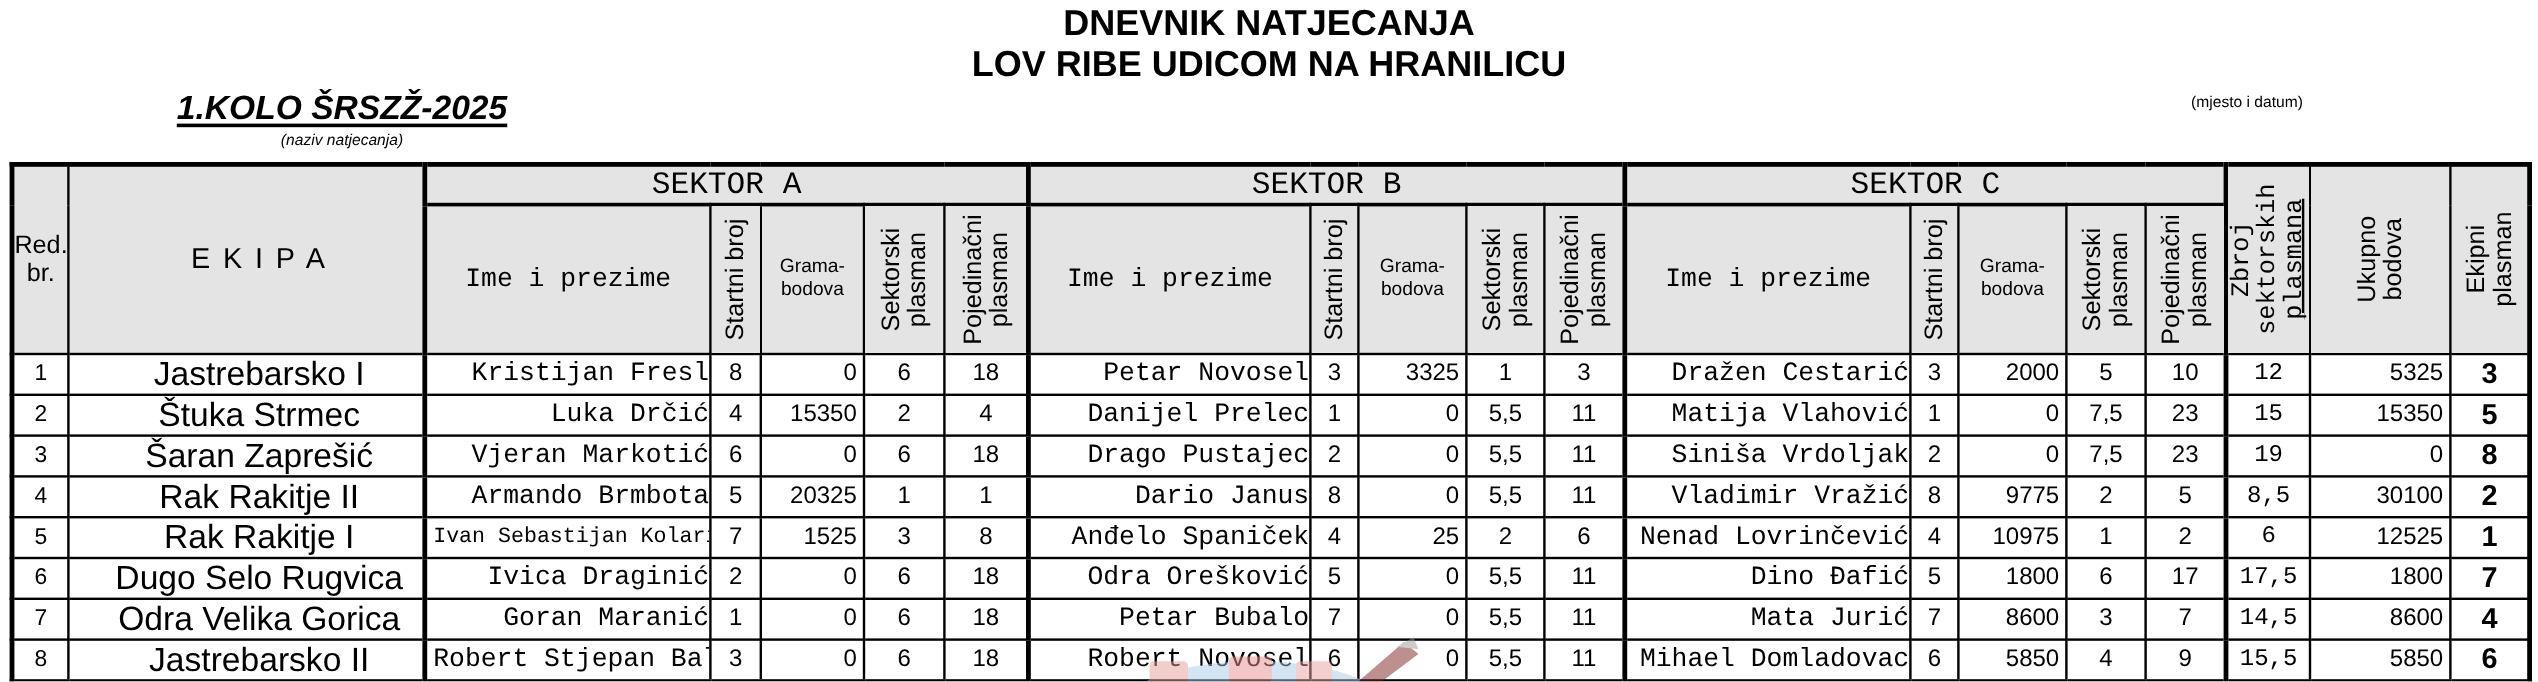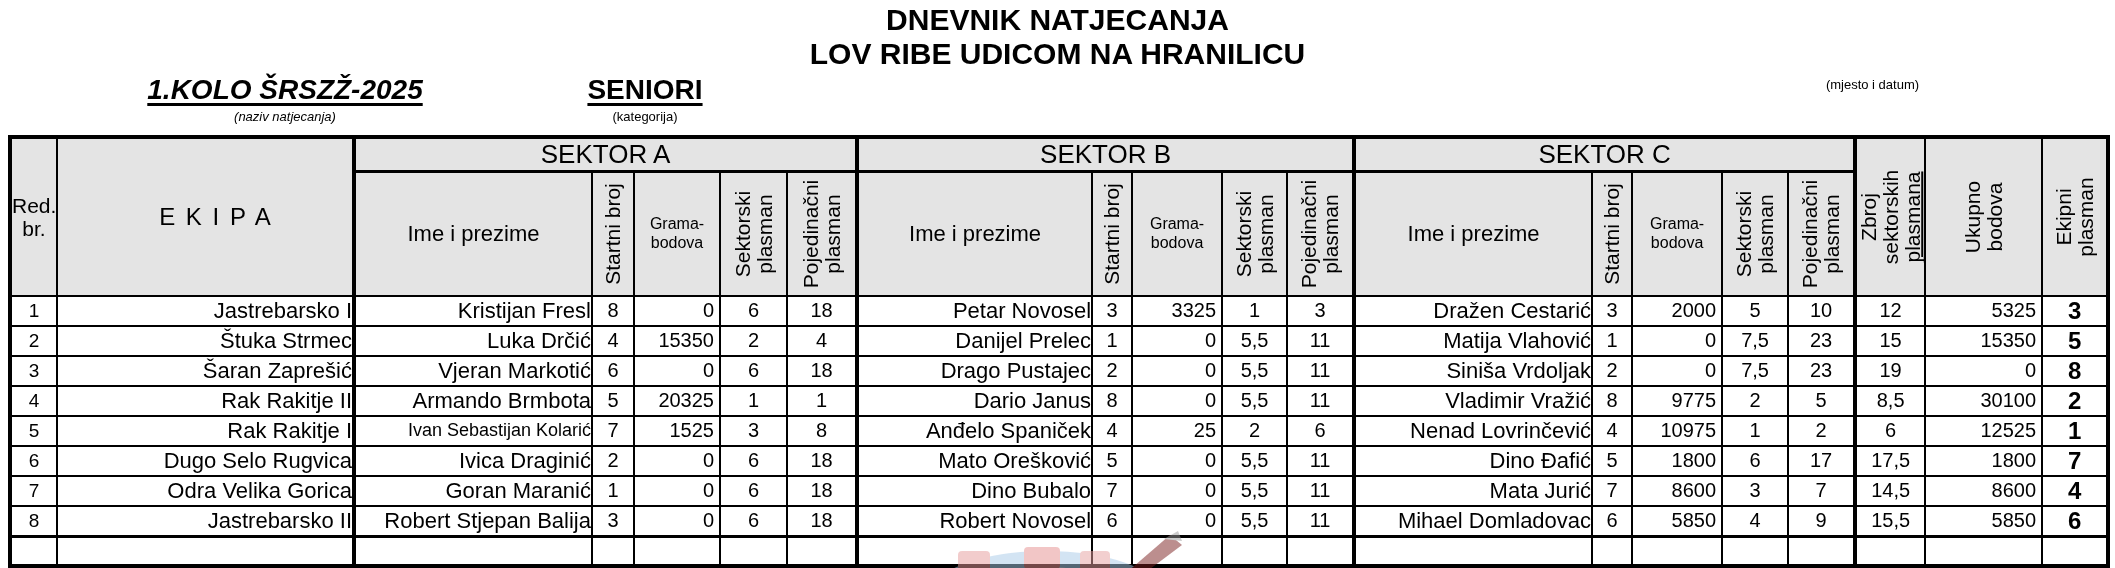--- a/index.html
+++ b/index.html
@@ -16,21 +16,21 @@
   .mb-competition {left:130px; width:310px;font-style:italic;}
   .mb-category {left:540px; width:210px;}
   .mb-place {left:1700px; width:345px;}
 
   
   table.score {position:absolute; left:8px; top:135px; width:2098px;
                border-collapse:collapse; table-layout:fixed;
                border:4px solid #000;}
   .score th, .score td {border:2px solid #000; padding:0; overflow:hidden; white-space:nowrap;}
   .score thead th {background:#e4e4e4; font-weight:normal; vertical-align:middle;}
-  .tl {border-left-width:4px !important;}
+  .tl {border-left-width:4px !important;font-family:Liberation Mono, monospace;}
   tr.sektor-row {height:33px;}
   tr.sub-row {height:124px;}
   .score tbody tr {height:29px;}
   .score tbody tr.empty {height:30px;}
   thead th {border-bottom-width:4px;}
   th.sector-head {border-bottom-width:3px; font-size:26px; font-weight:bold;}
   tbody tr.r8 td {border-bottom-width:3px;}
   tbody tr.empty td {border-bottom-width:4px;}
 
   th.rno-head {font-size:21px; line-height:1.1;}
@@ -40,21 +40,21 @@
 
   .vcell {position:relative;}
   .rot {position:absolute; top:50%; left:50%;
         transform:translate(-50%,-50%) rotate(-90deg);
         font-size:21px; line-height:1.04; text-align:center; white-space:nowrap;}
   .rot .ul {text-decoration:underline; text-decoration-thickness:2px;}
 
   td.num {text-align:center; font-size:20px;}
   td.rno {font-size:19px;}
   td.grams {text-align:right; font-size:20px; padding-right:5px;}
-  td.team {text-align:right; font-size:22px; padding-left:22px;}
+  td.team {text-align:center; font-size:28px; padding-left:22px;}
   td.name {text-align:right; font-size:22px; padding-left:5px;}
   td.name.small {font-size:18px;}
   td.place {text-align:center; font-size:24px; font-weight:bold;}
 
   
   .watermark {position:absolute; left:928px; top:529px; width:266px; height:46px;
               opacity:0.5; pointer-events:none; z-index:5;}
 </style>
 </head>
 <body>
@@ -64,24 +64,20 @@
   <div class="doc-title">
     <div>DNEVNIK NATJECANJA</div>
     <div>LOV RIBE UDICOM NA HRANILICU</div>
   </div>
 
   <div class="meta-block mb-competition">
     <div class="meta-main">1.KOLO ŠRSZŽ-2025</div>
     <div class="meta-label">(naziv natjecanja)</div>
   </div>
 
-  <div class="meta-block mb-category">
-    <div class="meta-main">SENIORI</div>
-    <div class="meta-label">(kategorija)</div>
-  </div>
 
   <div class="meta-block mb-place">
     <div class="meta-label">(mjesto i datum)</div>
   </div>
 
   <table class="score">
     <colgroup>
       <col style="width:47px">
         <col style="width:297px">
       <col style="width:238px">
@@ -314,21 +310,21 @@
           <td class="place">1</td>
         </tr>
         <tr>
           <td class="num rno">6</td>
           <td class="team">Dugo Selo Rugvica</td>
           <td class="name tl">Ivica Draginić</td>
           <td class="num">2</td>
           <td class="grams">0</td>
           <td class="num">6</td>
           <td class="num">18</td>
-          <td class="name tl">Mato Orešković</td>
+          <td class="name tl">Odra Orešković</td>
           <td class="num">5</td>
           <td class="grams">0</td>
           <td class="num">5,5</td>
           <td class="num">11</td>
           <td class="name tl">Dino Đafić</td>
           <td class="num">5</td>
           <td class="grams">1800</td>
           <td class="num">6</td>
           <td class="num">17</td>
           <td class="num tl">17,5</td>
@@ -336,21 +332,21 @@
           <td class="place">7</td>
         </tr>
         <tr>
           <td class="num rno">7</td>
           <td class="team">Odra Velika Gorica</td>
           <td class="name tl">Goran Maranić</td>
           <td class="num">1</td>
           <td class="grams">0</td>
           <td class="num">6</td>
           <td class="num">18</td>
-          <td class="name tl">Dino Bubalo</td>
+          <td class="name tl">Petar Bubalo</td>
           <td class="num">7</td>
           <td class="grams">0</td>
           <td class="num">5,5</td>
           <td class="num">11</td>
           <td class="name tl">Mata Jurić</td>
           <td class="num">7</td>
           <td class="grams">8600</td>
           <td class="num">3</td>
           <td class="num">7</td>
           <td class="num tl">14,5</td>

